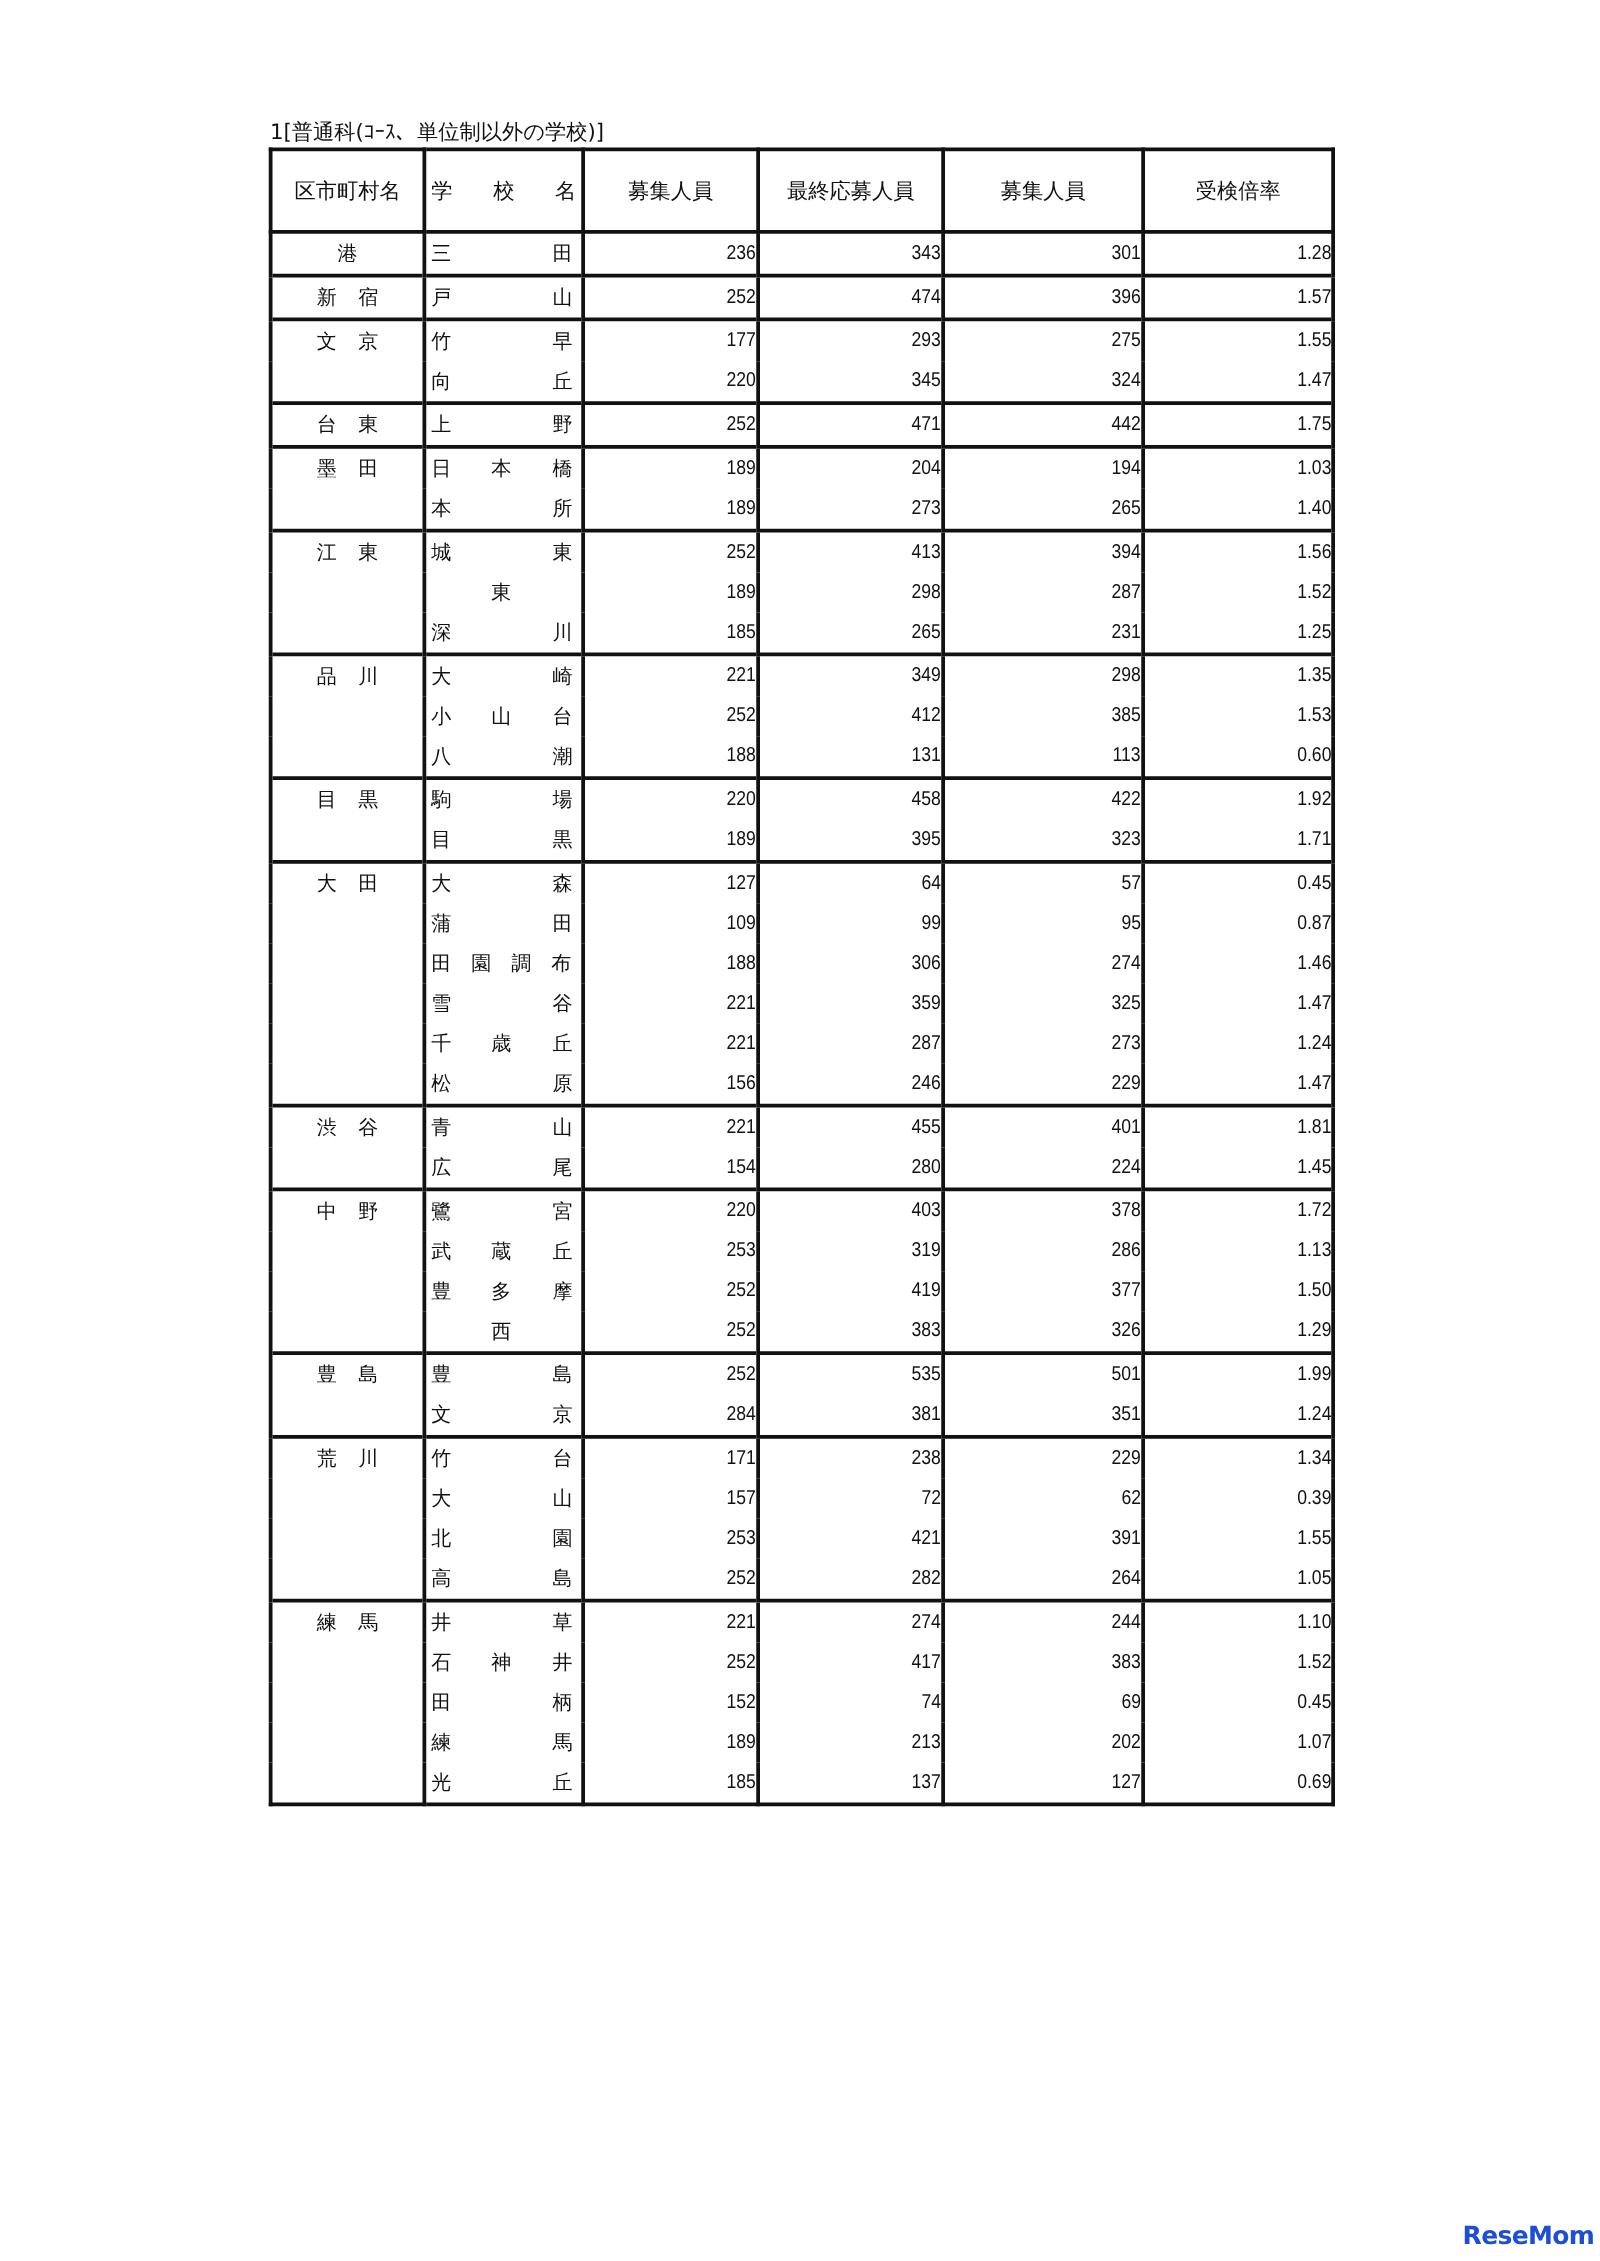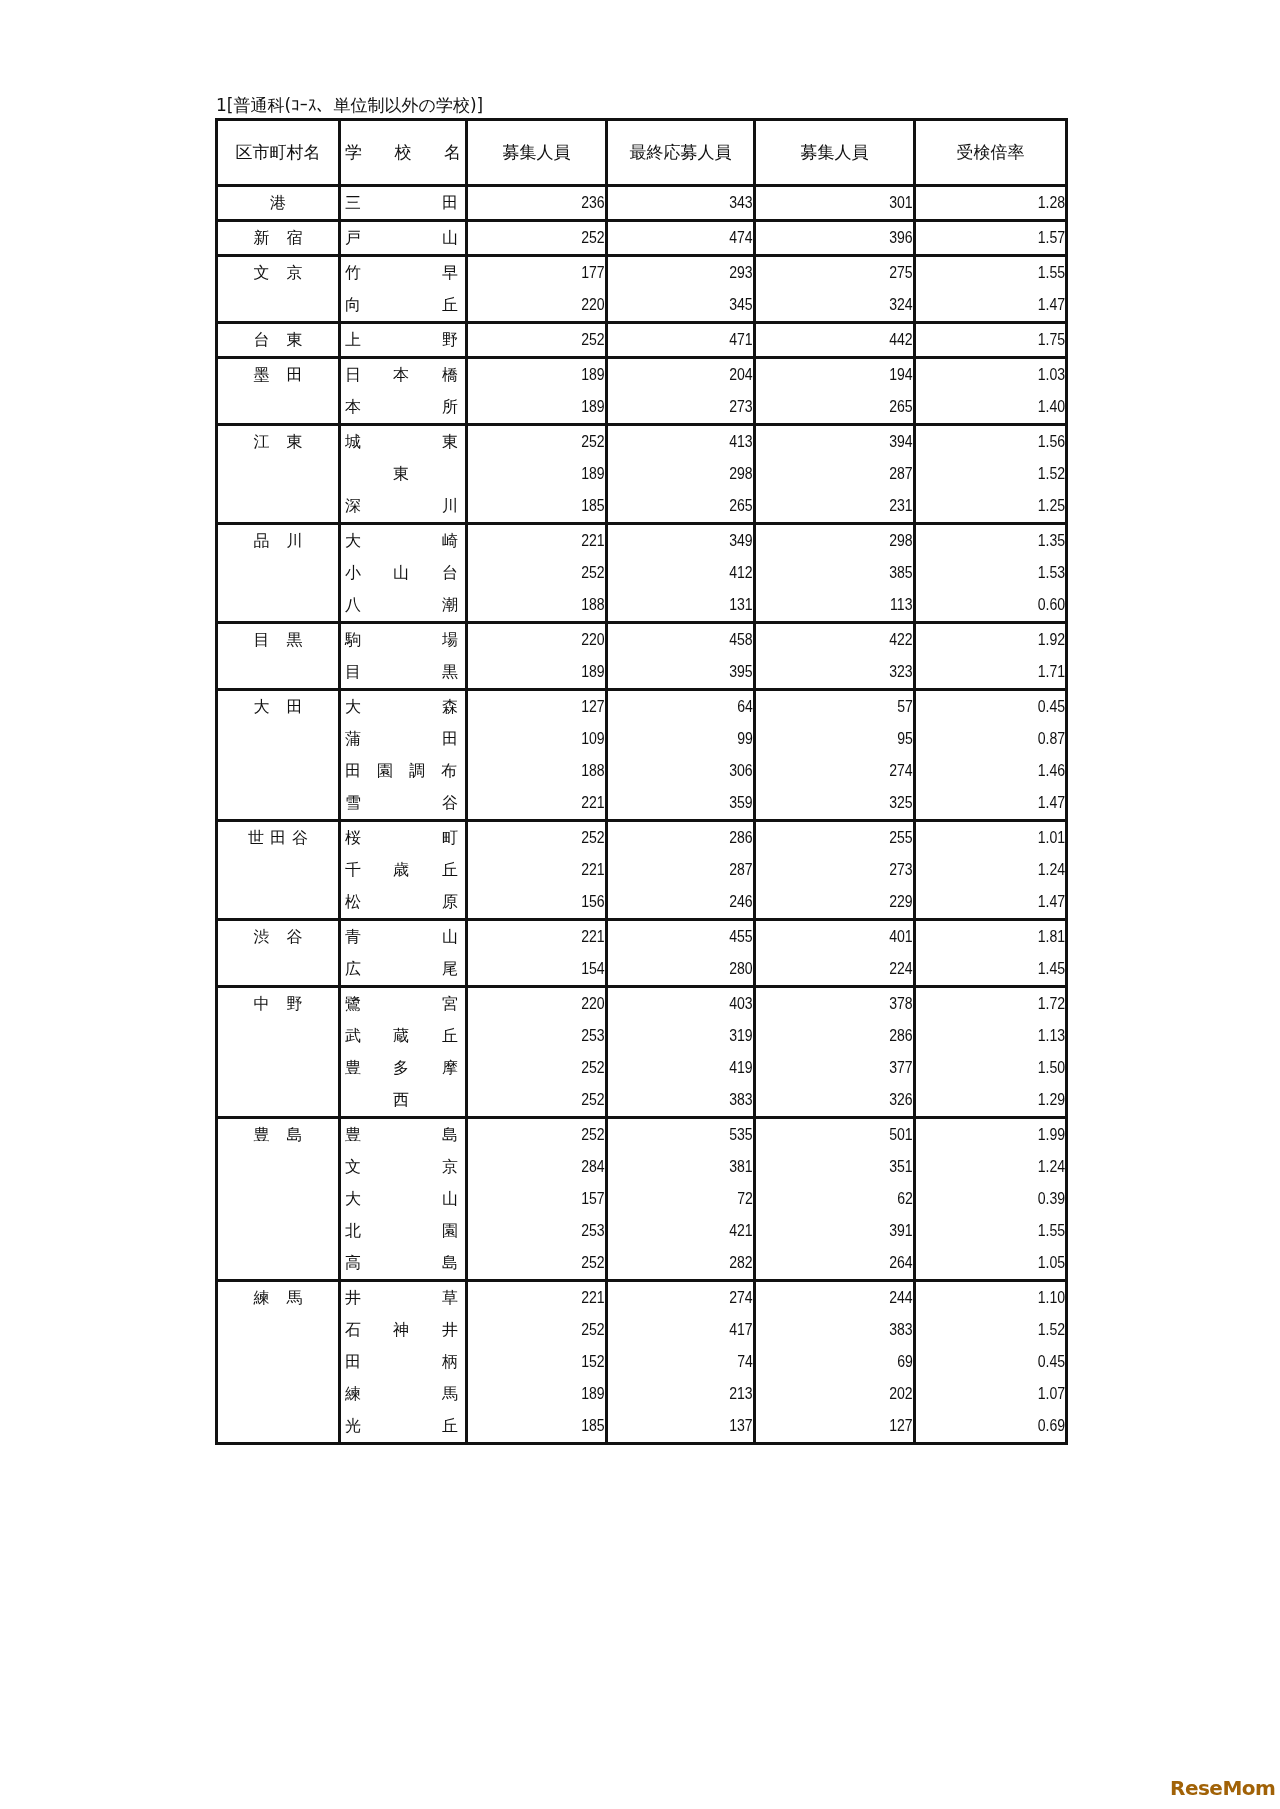--- a/index.html
+++ b/index.html
@@ -19,21 +19,21 @@
   tbody tr.grp-start td { border-top: 3px solid #111; }
   tbody tr.last td { border-bottom: 3px solid #111; }
   td.ward { text-align: center; letter-spacing: 6px; vertical-align: middle; }
   td.ward span { margin-right: -6px; }
   td.num { text-align: right; padding-right: 3px; font-family: "Liberation Sans Narrow", "Liberation Sans", sans-serif; font-size: 16px; transform-origin: right; }
   td.num span { display: inline-block; transform: scaleX(0.88); transform-origin: right center; }
   td.school { padding: 0; }
   .sch { position: relative; height: 32px; width: 100%; }
   .sch span { position: absolute; top: 6px; font-size: 16px; }
   .watermark { position: absolute; left: 1170px; top: 1776px; font-family: "DejaVu Sans", sans-serif;
-               font-weight: bold; font-size: 20px; color: #a16207; letter-spacing: -0.5px; }
+               font-weight: bold; font-size: 20px; color: #1d4ed8; letter-spacing: -0.5px; }
 </style>
 </head>
 <body>
 
 <div class="title">1[普通科(ｺｰｽ、単位制以外の学校)]</div>
 
 <table class="main">
   <colgroup>
     <col class="c1">
       <col class="c2">
@@ -319,34 +319,20 @@
             <span style="left: 4px;">雪</span>
             <span style="left: 52px;"></span>
             <span style="left: 101px;">谷</span>
           </div>
         </td>
         <td class="num"><span>221</span></td>
         <td class="num"><span>359</span></td>
         <td class="num"><span>325</span></td>
         <td class="num"><span>1.47</span></td>
       </tr>
-      <tr class="grp-start">
-        <td class="ward"><span>世田谷</span></td>
-        <td class="school">
-          <div class="sch">
-            <span style="left: 4px;">桜</span>
-            <span style="left: 52px;"></span>
-            <span style="left: 101px;">町</span>
-          </div>
-        </td>
-        <td class="num"><span>252</span></td>
-        <td class="num"><span>286</span></td>
-        <td class="num"><span>255</span></td>
-        <td class="num"><span>1.01</span></td>
-      </tr>
       <tr class="">
         <td class="ward"><span></span></td>
         <td class="school">
           <div class="sch">
             <span style="left: 4px;">千</span>
             <span style="left: 52px;">歳</span>
             <span style="left: 101px;">丘</span>
           </div>
         </td>
         <td class="num"><span>221</span></td>
@@ -472,20 +458,34 @@
           <div class="sch">
             <span style="left: 4px;">文</span>
             <span style="left: 52px;"></span>
             <span style="left: 101px;">京</span>
           </div>
         </td>
         <td class="num"><span>284</span></td>
         <td class="num"><span>381</span></td>
         <td class="num"><span>351</span></td>
         <td class="num"><span>1.24</span></td>
+      </tr>
+      <tr class="grp-start">
+        <td class="ward"><span>荒 川</span></td>
+        <td class="school">
+          <div class="sch">
+            <span style="left: 4px;">竹</span>
+            <span style="left: 52px;"></span>
+            <span style="left: 101px;">台</span>
+          </div>
+        </td>
+        <td class="num"><span>171</span></td>
+        <td class="num"><span>238</span></td>
+        <td class="num"><span>229</span></td>
+        <td class="num"><span>1.34</span></td>
       </tr>
       <tr class="">
         <td class="ward"><span></span></td>
         <td class="school">
           <div class="sch">
             <span style="left: 4px;">大</span>
             <span style="left: 52px;"></span>
             <span style="left: 101px;">山</span>
           </div>
         </td>

